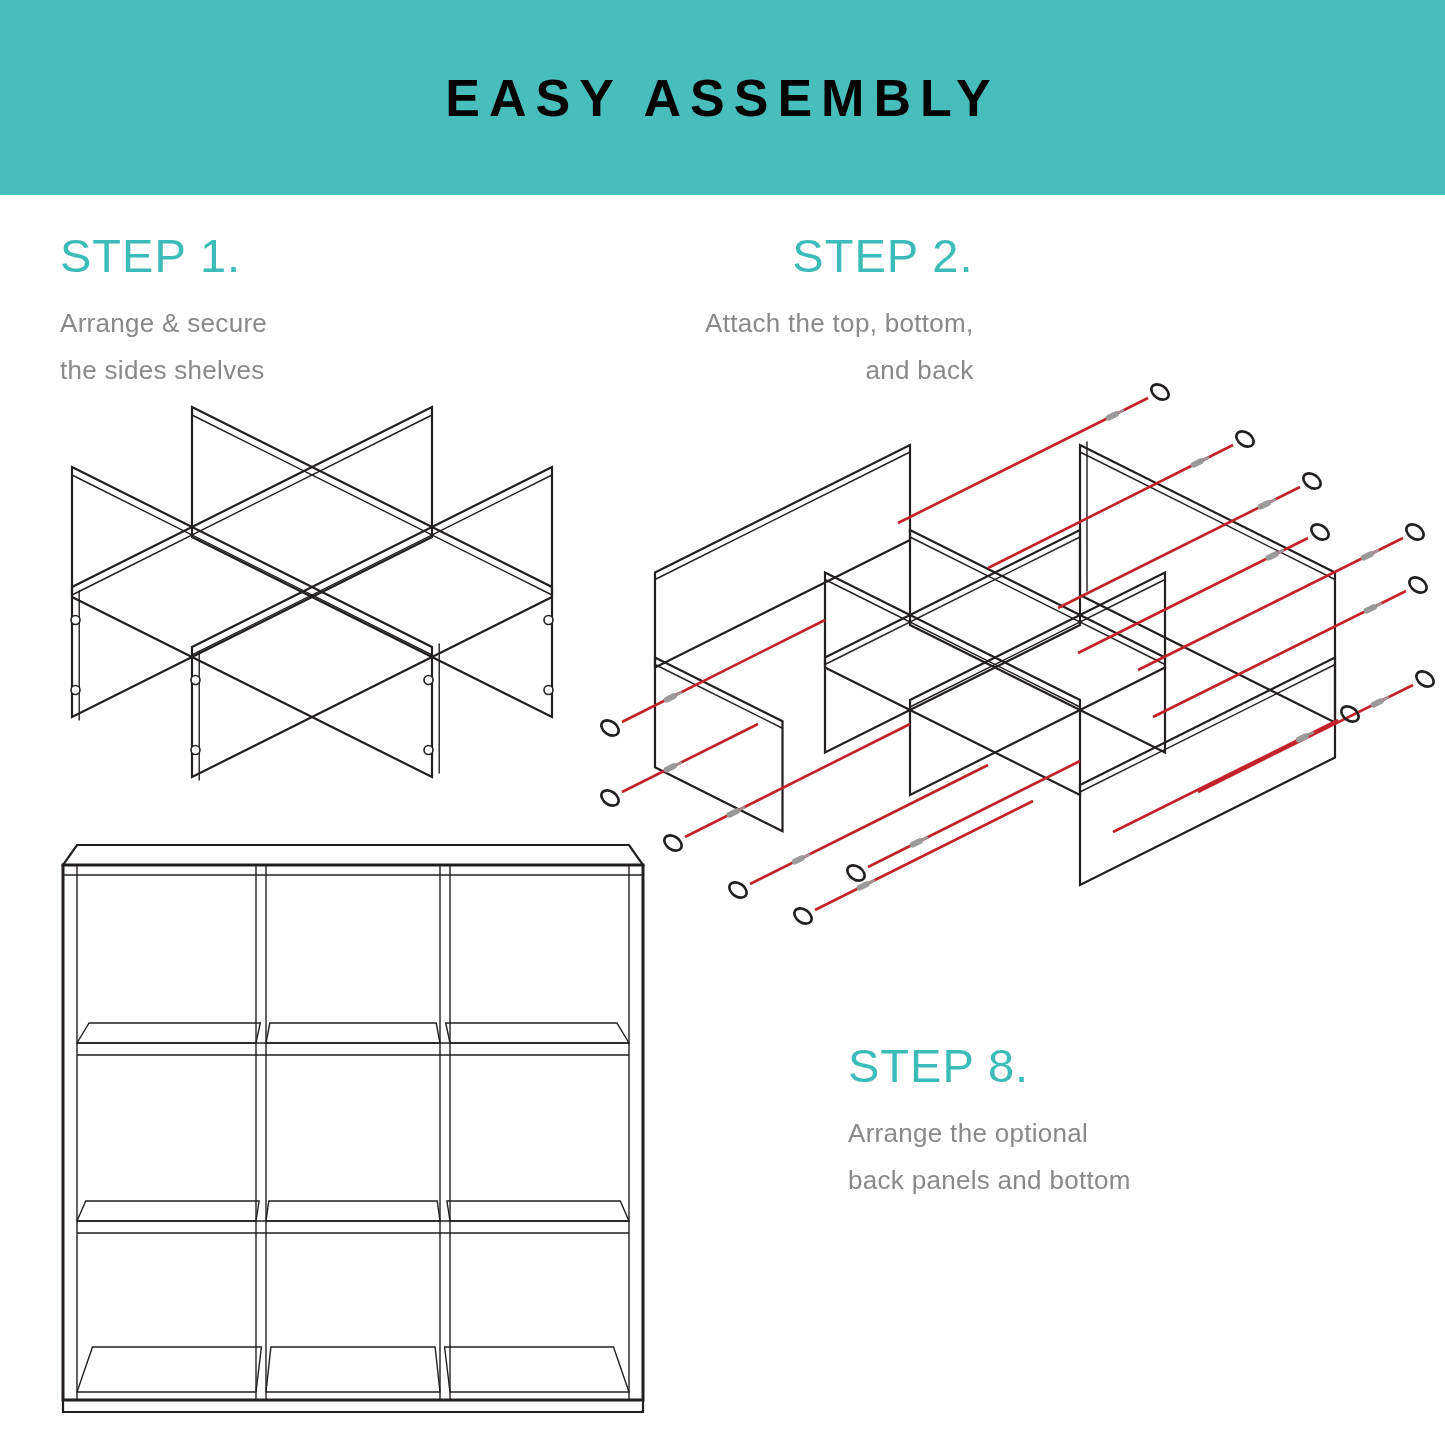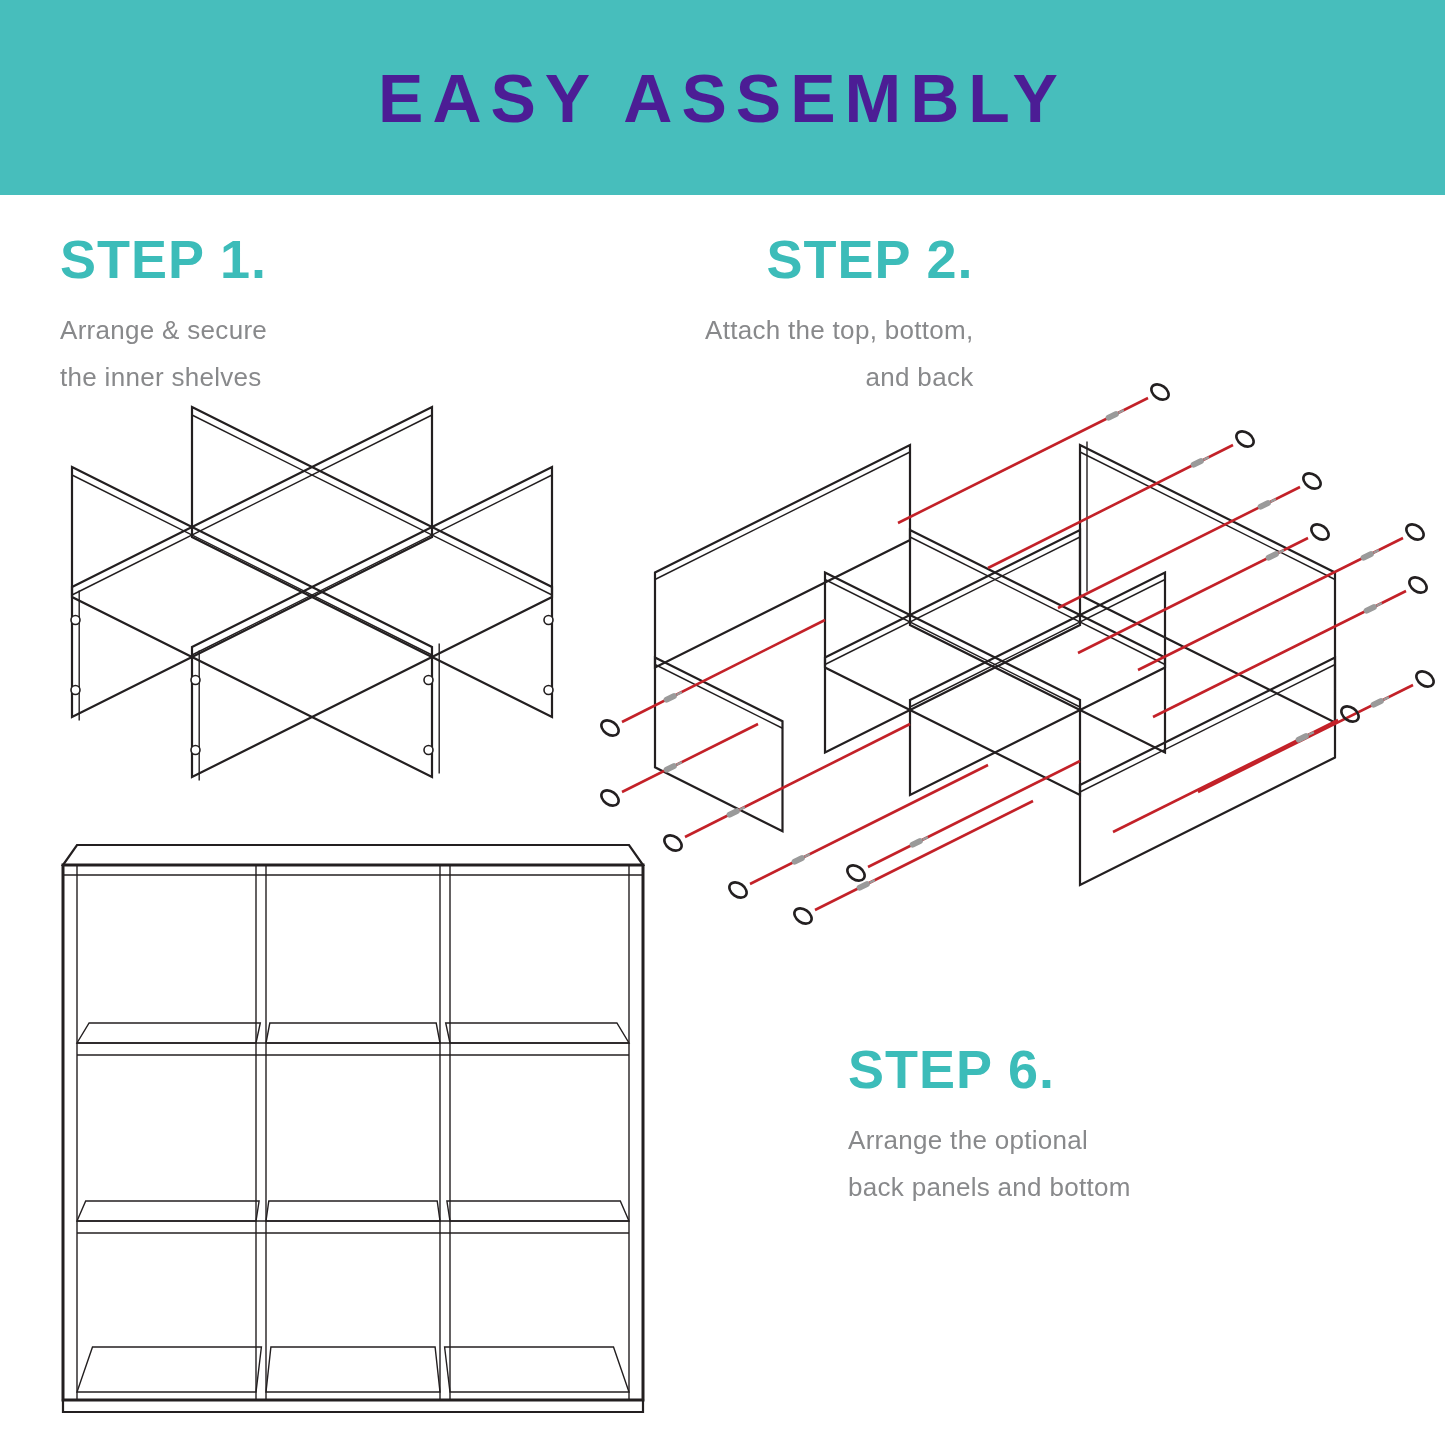--- a/index.html
+++ b/index.html
@@ -10,30 +10,30 @@
     overflow:hidden;
     font-family:"Liberation Sans","DejaVu Sans",sans-serif;
   }
   .banner{
     position:absolute;left:0;top:0;width:1445px;height:195px;
     background:#47BEBC;
     display:flex;align-items:center;justify-content:center;
   }
   .banner h1{
     margin:16px;
-    color:#4c1d95;
-    font-size:68px;
+    color:#000000;
+    font-size:52px;
     font-weight:bold;
     letter-spacing:9px;
     white-space:nowrap;
   }
   .step{position:absolute;}
   .step-label{
-    font-size:54px;
-    font-weight:bold;
+    font-size:47px;
+    font-weight:normal;
     color:#3CBCB9;
     letter-spacing:1px;
   }
   .step-desc{
     margin-top:17px;
     font-size:26px;
     color:#88898B;
     line-height:47px;
     letter-spacing:0.3px;
   }
@@ -58,34 +58,34 @@
 <div class="page">
 
   <div class="banner">
     <h1>EASY ASSEMBLY</h1>
   </div>
 
   <div class="step" id="step1-block">
     <div class="step-label">STEP 1.</div>
     <div class="step-desc">
       <div>Arrange &amp; secure</div>
-      <div>the inner shelves</div>
+      <div>the sides shelves</div>
     </div>
   </div>
 
   <div class="step" id="step2-block">
     <div class="step-label">STEP 2.</div>
     <div class="step-desc">
       <div>Attach the top, bottom,</div>
       <div>and back</div>
     </div>
   </div>
 
   <div class="step" id="step3-block">
-    <div class="step-label">STEP 6.</div>
+    <div class="step-label">STEP 8.</div>
     <div class="step-desc">
       <div>Arrange the optional</div>
       <div>back panels and bottom</div>
     </div>
   </div>
 
   <svg class="illustration" id="step1-art" width="500" height="380" viewBox="0 0 500 380">
     <g>
 
       <path class="ink mid" d="M10,185 L370,5 L370,135 L10,315 Z"></path>

